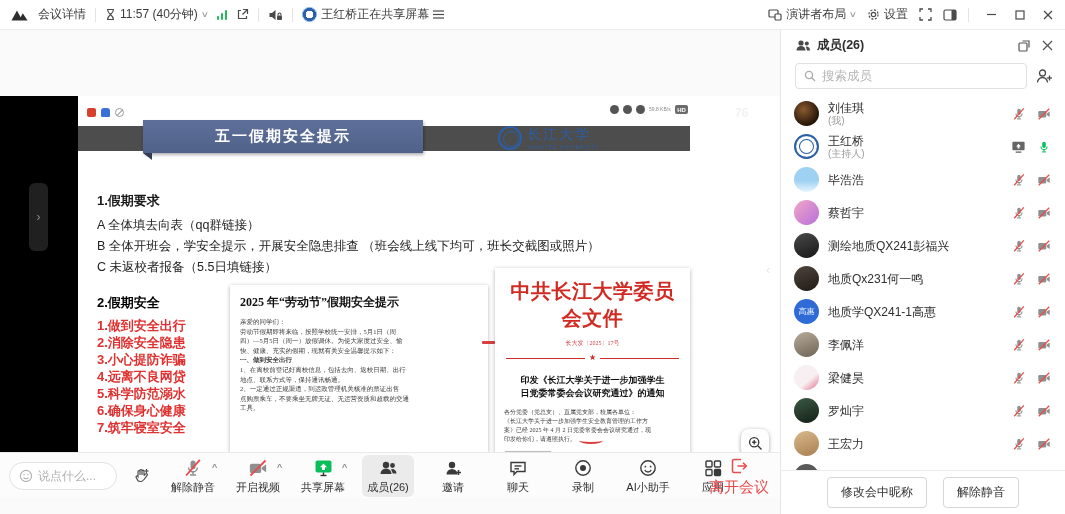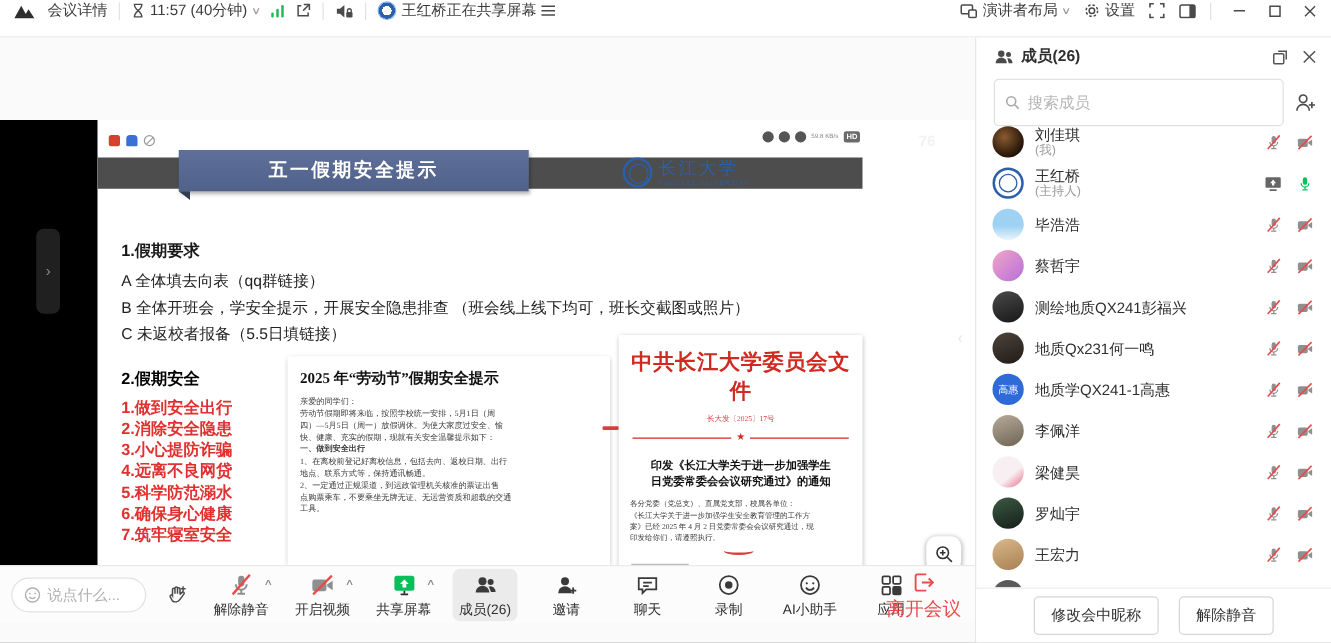--- a/index.html
+++ b/index.html
@@ -2,21 +2,21 @@
 <html><head>
 <meta charset="utf-8">
 <style>
   * { margin:0; padding:0; box-sizing:border-box; }
   html,body { width:1065px; height:514px; overflow:hidden; background:#fff;
     font-family:"Liberation Sans","DejaVu Sans",sans-serif; -webkit-font-smoothing:antialiased; }
   #app { position:relative; width:1065px; height:514px; background:#fff; }
 
   
   .topbar { position:absolute; top:0; left:0; width:1065px; height:30px; background:#fff;
-    border-bottom:1px solid #ececec; display:flex; align-items:flex-start; justify-content:space-between;
+    border-bottom:1px solid #ececec; display:flex; align-items:center; justify-content:space-between;
     font-size:12px; color:#3c3c3c; z-index:30; }
   .tb-left, .tb-right { display:flex; align-items:center; gap:9px; }
   .tb-left { padding-left:10px; }
   .tb-right { padding-right:12px; gap:11px; }
   .tb-div { width:1px; height:14px; background:#e3e3e3; }
   .tb-item { display:flex; align-items:center; gap:4px; cursor:default; }
   .caret-down { font-size:8px; color:#9a9a9a; transform:scaleX(1.4); }
   .sig { display:flex; align-items:flex-end; gap:1.5px; height:11px; }
   .sig i { display:block; width:2.5px; background:#23b858; border-radius:1px; }
   .sig i:nth-child(1){height:4px;} .sig i:nth-child(2){height:7px;} .sig i:nth-child(3){height:10px;}
@@ -65,21 +65,21 @@
   .sec1 .ln { font-size:12.5px; line-height:21px; color:#222; }
   .sec2 { position:absolute; left:19px; top:198px; }
   .sec2 .ln { font-size:13px; font-weight:bold; line-height:17px; color:#e03030; }
 
   .doc { background:#fff; box-shadow:0 1px 4px rgba(0,0,0,.3); position:absolute;
     font-family:"Liberation Serif","DejaVu Serif",serif; }
   .doc-notice { left:152px; top:189px; width:258px; height:167px; padding:9px 10px; }
   .doc-notice-title { font-size:12px; font-weight:bold; color:#111; margin-bottom:6px; }
   .doc-notice .bl { font-size:6.5px; line-height:9.6px; color:#3a3a3a; filter:blur(.3px); }
   .doc-file { left:417px; top:172px; width:195px; height:192px; padding:8px 9px; }
-  .doc-file-head { font-size:17px; font-weight:bold; color:#d02a22; text-align:center; letter-spacing:.5px; margin-top:2px; }
+  .doc-file-head { font-size:20px; font-weight:bold; color:#d02a22; text-align:center; letter-spacing:.5px; margin-top:2px; }
   .doc-file-num { font-size:6px; color:#c44; text-align:center; margin-top:7px; }
   .doc-star-rule { display:flex; align-items:center; gap:4px; margin:6px 2px 0 2px; }
   .doc-star-rule .rl { flex:1; height:1px; background:#d02a22; }
   .doc-star-rule .st { color:#d02a22; font-size:8px; line-height:8px; }
   .doc-file-subject { font-size:9px; font-weight:bold; color:#111; text-align:center; line-height:13px; margin-top:12px; }
   .doc-file .bl { font-size:6px; line-height:9px; color:#3a3a3a; filter:blur(.35px); }
   .doc-file-body { margin-top:8px; }
   .red-curve { position:absolute; left:84px; bottom:16px; width:24px; height:7px;
     border-bottom:2px solid #d84040; border-radius:50%; }
   .sig-line { position:absolute; left:10px; bottom:8px; width:46px; height:1px; background:#bbb; }
@@ -101,21 +101,21 @@
   .leave-btn { position:absolute; right:10px; top:2px; width:62px; height:42px; display:flex; flex-direction:column;
     align-items:center; justify-content:center; cursor:pointer; }
   .leave-btn .lbl { font-size:15px; color:#e84b4b; margin-top:2px; }
 
   
   .panel { position:relative; width:285px; height:484px; background:#fff; border-left:1px solid #e7e7e7; }
   .panel-header { height:31px; display:flex; align-items:center; justify-content:space-between; padding:0 12px 0 14px; }
   .ph-left { display:flex; align-items:center; gap:6px; font-size:12.5px; font-weight:bold; color:#2e2e2e; }
   .ph-right { display:flex; align-items:center; gap:12px; color:#555; }
   .search-row { display:flex; align-items:center; gap:8px; padding:2px 12px 6px 14px; }
-  .search-box { flex:1; height:38px; border:1px solid #e0e0e0; border-radius:4px; display:flex; align-items:center;
+  .search-box { flex:1; height:26px; border:1px solid #e0e0e0; border-radius:4px; display:flex; align-items:center;
     gap:6px; padding:0 8px; background:#fff; }
   .search-box input { border:none; outline:none; flex:1; font-size:12.5px; color:#333; background:transparent;
     font-family:inherit; }
   .search-box input::placeholder { color:#b5b5b5; }
   .member-list { position:absolute; top:67px; left:0; right:0; bottom:44px; overflow:hidden; }
   .m-row { height:33px; display:flex; align-items:center; padding:0 14px 0 13px; cursor:default; }
   .m-av { width:25px; height:25px; border-radius:50%; flex:0 0 25px; margin-right:9px;
     display:flex; align-items:center; justify-content:center; color:#fff; font-size:8px; overflow:hidden; }
   .av1 { background:radial-gradient(circle at 38% 35%, #8a5a30, #241507 70%); }
   .av2 { background:#fff; border:2px solid #2b5fa8; box-shadow:inset 0 0 0 3px #fff, inset 0 0 0 4px #2b5fa8; }

